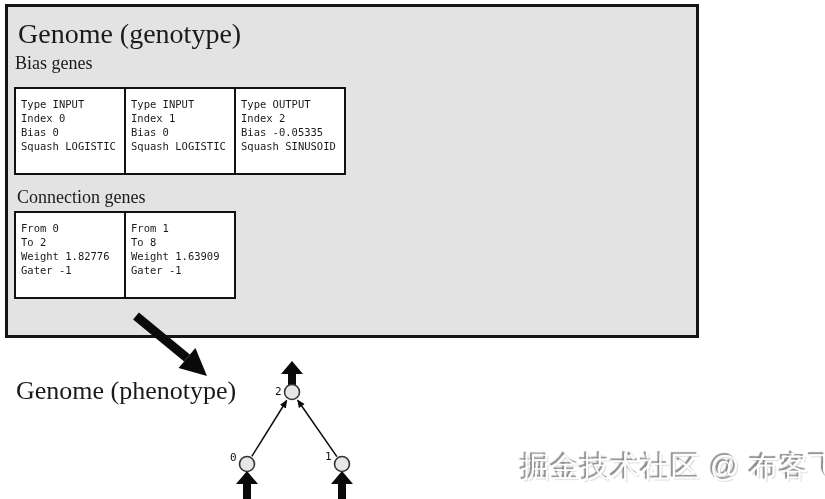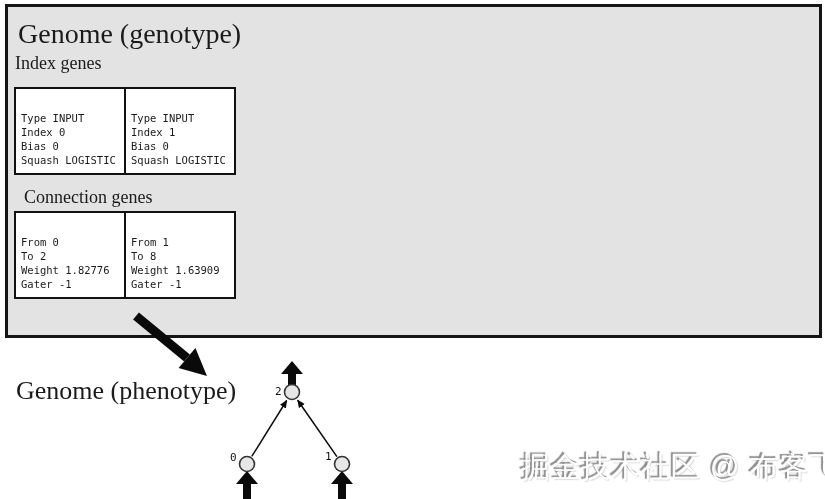--- a/index.html
+++ b/index.html
@@ -6,47 +6,47 @@
   .canvas{
     position:relative;
     width:825px;height:499px;
     background:#ffffff;
     overflow:hidden;
     font-family:"Liberation Serif", serif;
     color:#1a1a1a;
   }
   .genome-panel{
     position:absolute;left:5px;top:4px;
-    width:817px;height:334px;
+    width:694px;height:334px;
     box-sizing:border-box;
     border:3px solid #151515;
     background:#e3e3e3;
   }
   .genome-title{
     position:absolute;left:10px;top:11px;
     font-size:28px;line-height:1.15;
   }
   .section-label{
     position:absolute;
     font-size:18px;line-height:1.1;
   }
   .label-node-genes{left:7px;top:47px;}
-  .label-connection-genes{left:16px;top:181px;}
+  .label-connection-genes{left:9px;top:181px;}
   .gene-row{
     position:absolute;
     display:flex;
   }
   .row-node-genes{left:6px;top:80px;}
   .row-connection-genes{left:6px;top:204px;}
   .gene-box{
     box-sizing:border-box;
     width:112px;height:88px;
     border:2px solid #111111;
     background:#ffffff;
-    padding:22px 5px;
+    padding:8px 5px;
     font-family:"DejaVu Sans Mono", monospace;
     font-size:10.5px;line-height:14px;
     white-space:pre;
     color:#1a1a1a;
   }
   .gene-box + .gene-box{margin-left:-2px;}
   .network-title{
     position:absolute;left:16px;top:376px;
     font-size:26px;line-height:1.15;
   }
@@ -69,30 +69,34 @@
     fill:#111;
   }
 </style>
 </head>
 <body>
 
 <div class="canvas">
 
   <div class="genome-panel">
     <div class="genome-title">Genome (genotype)</div>
-    <div class="section-label label-node-genes">Index genes</div>
+    <div class="section-label label-node-genes">Bias genes</div>
     <div class="gene-row row-node-genes" id="node-genes-row">
         <div class="gene-box">Type INPUT
 Index 0
 Bias 0
 Squash LOGISTIC</div>
         <div class="gene-box">Type INPUT
 Index 1
 Bias 0
 Squash LOGISTIC</div>
+        <div class="gene-box">Type OUTPUT
+Index 2
+Bias -0.05335
+Squash SINUSOID</div>
       </div>
     <div class="section-label label-connection-genes">Connection genes</div>
     <div class="gene-row row-connection-genes" id="connection-genes-row">
         <div class="gene-box">From 0
 To 2
 Weight 1.82776
 Gater -1</div>
         <div class="gene-box">From 1
 To 8
 Weight 1.63909

